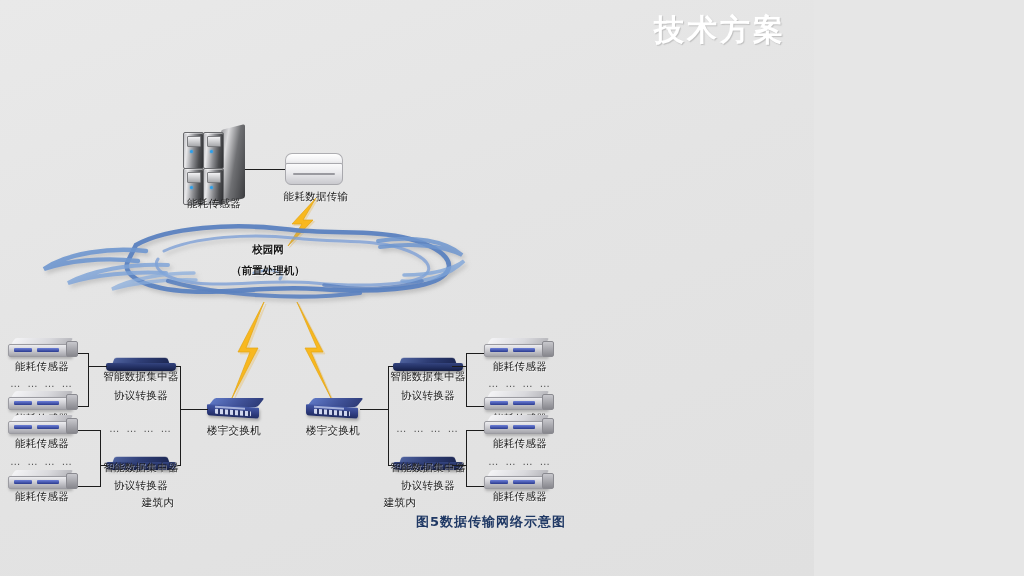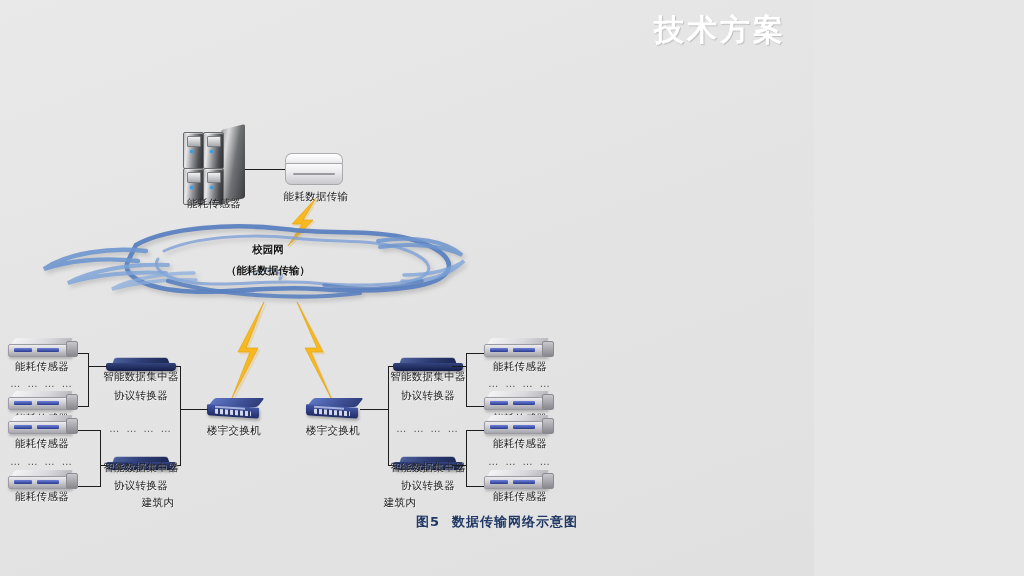--- a/index.html
+++ b/index.html
@@ -269,21 +269,21 @@
   .fig-caption {
     position: absolute;
     left: 416px;
     top: 513px;
     font-size: 13px;
     font-weight: bold;
     color: #1f3864;
     letter-spacing: 1px;
     white-space: nowrap;
   }
-  .fig-caption .num { margin-right: 12px; }
+  .fig-caption .num { }
 </style>
 </head>
 <body>
 
 <div id="slide">
 
   <div class="slide-title">技术方案</div>
 
   <div class="server-stack" style="left:183px; top:130px;">
     <div class="srv-side"></div>
@@ -335,21 +335,21 @@
         <path d="M150,60 C200,74 280,80 342,72" stroke="#5b82c0" stroke-width="4.2" opacity="0.9"></path>
 
         <path d="M360,20 C396,14 428,20 444,34 C424,24 392,22 362,26" stroke="#6f97cf" stroke-width="4" opacity="0.85"></path>
         <path d="M386,54 C414,54 436,48 446,40 C432,54 408,62 384,60" stroke="#7ea4d8" stroke-width="3.6" opacity="0.78"></path>
         <path d="M306,64 C342,70 380,68 404,60" stroke="#5b82c0" stroke-width="3.6" opacity="0.8"></path>
 
         <path d="M236,52 C252,46 268,50 262,58" stroke="#6f97cf" stroke-width="3" opacity="0.7"></path>
       </g>
     </svg>
     <div class="ctxt" style="top:22px;">校园网</div>
-    <div class="ctxt" style="top:43px;">（能耗数据传输）</div>
+    <div class="ctxt" style="top:43px;">（前置处理机）</div>
   </div>
 
   <div class="bolt" style="left:228px; top:300px;">
     <svg width="42" height="100" viewBox="0 0 42 100">
       <polygon points="36,2 10,52 22,52 4,98 30,48 18,48" fill="#f6b21b" stroke="#e09c10" stroke-width="0.7" transform="translate(2,2)" opacity="0.25"></polygon>
       <polygon points="36,2 10,52 22,52 4,98 30,48 18,48" fill="#f8b81f" stroke="#e4a513" stroke-width="0.7"></polygon>
     </svg>
   </div>
 
   <div class="bolt" style="left:291px; top:300px;">

